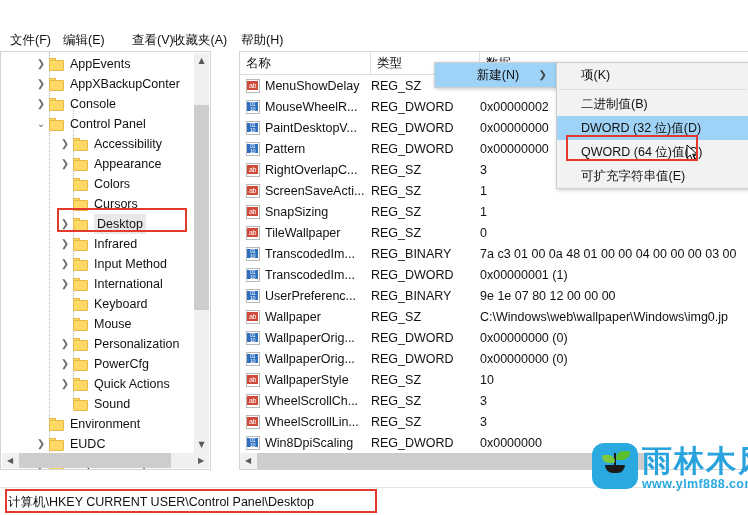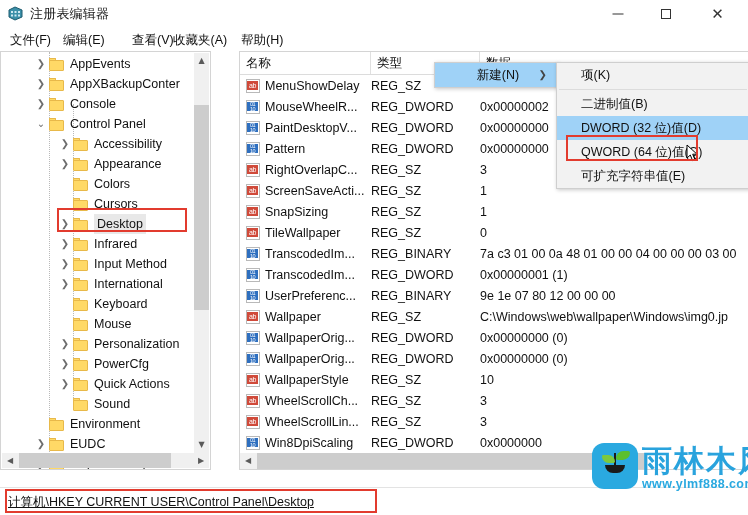--- a/index.html
+++ b/index.html
@@ -87,21 +87,21 @@
 
   #menu-new{left:434px;top:62px;width:122px;}
   #menu-new .row{padding-left:4px;text-align:center;}
   #submenu-new{left:556px;top:62px;width:192px;}
 
   .cursor{position:absolute;width:12px;height:18px;}
   .cursor svg{display:block;}
 
   
   .statusbar{position:absolute;left:0;top:487px;width:748px;height:28px;background:#fff;border-top:1px solid #e3e3e3;}
-  .statusbar .path{position:absolute;left:8px;top:6px;font-size:12.5px;color:#111;white-space:nowrap;text-decoration:underline;}
+  .statusbar .path{position:absolute;left:8px;top:6px;font-size:12.5px;color:#111;white-space:nowrap;}
 
   
   .redbox{position:absolute;border:2px solid #e23b2e;box-sizing:border-box;pointer-events:none;}
   #redbox-desktop{left:57px;top:208px;width:130px;height:24px;}
   #redbox-dword{left:566px;top:135px;width:132px;height:26px;}
   #redbox-path{left:5px;top:489px;width:372px;height:24px;}
 
   
   .wm{position:absolute;left:592px;top:441px;width:156px;height:60px;}
   .wm .leaf{position:absolute;left:0;top:2px;width:46px;height:46px;background:#2aa9e0;border-radius:12px;}
@@ -115,44 +115,20 @@
   .wm .cn{position:absolute;left:50px;top:0px;font-size:30px;font-weight:bold;color:#29a3dd;
           letter-spacing:2px;font-family:"DejaVu Sans","Liberation Sans",sans-serif;white-space:nowrap;}
   .wm .url{position:absolute;left:50px;top:36px;font-size:12.5px;font-weight:bold;color:#2aa9e0;
            letter-spacing:.4px;white-space:nowrap;}
 </style>
 </head>
 <body>
 
 <div class="win">
 
-  <div class="titlebar">
-    <div class="tbicon">
-      <svg width="17" height="17" viewBox="0 0 17 17">
-        <path d="M2 5 L8 2 L15 5 L15 12 L8 15 L2 12 Z" fill="#3b8fa8" stroke="#1e5c70" stroke-width="1"></path>
-        <rect x="4" y="6" width="2" height="2" fill="#cfe9f2"></rect>
-        <rect x="7.5" y="6" width="2" height="2" fill="#cfe9f2"></rect>
-        <rect x="11" y="6" width="2" height="2" fill="#cfe9f2"></rect>
-        <rect x="4" y="9.5" width="2" height="2" fill="#cfe9f2"></rect>
-        <rect x="7.5" y="9.5" width="2" height="2" fill="#cfe9f2"></rect>
-        <rect x="11" y="9.5" width="2" height="2" fill="#cfe9f2"></rect>
-      </svg>
-    </div>
-    <div class="tbtitle">注册表编辑器</div>
-
-    <div class="wbtn" id="btn-min">
-      <span class="min"></span>
-    </div>
-    <div class="wbtn" id="btn-max">
-      <span class="max"></span>
-    </div>
-    <div class="wbtn" id="btn-close">
-      <span class="cls">✕</span>
-    </div>
-  </div>
 
   <div class="menubar">
     <div class="mi" style="left:6px">文件(F)</div>
     <div class="mi" style="left:59px">编辑(E)</div>
     <div class="mi" style="left:128px">查看(V)</div>
     <div class="mi" style="left:169px">收藏夹(A)</div>
     <div class="mi" style="left:237px">帮助(H)</div>
   </div>
 
   <div class="content">

